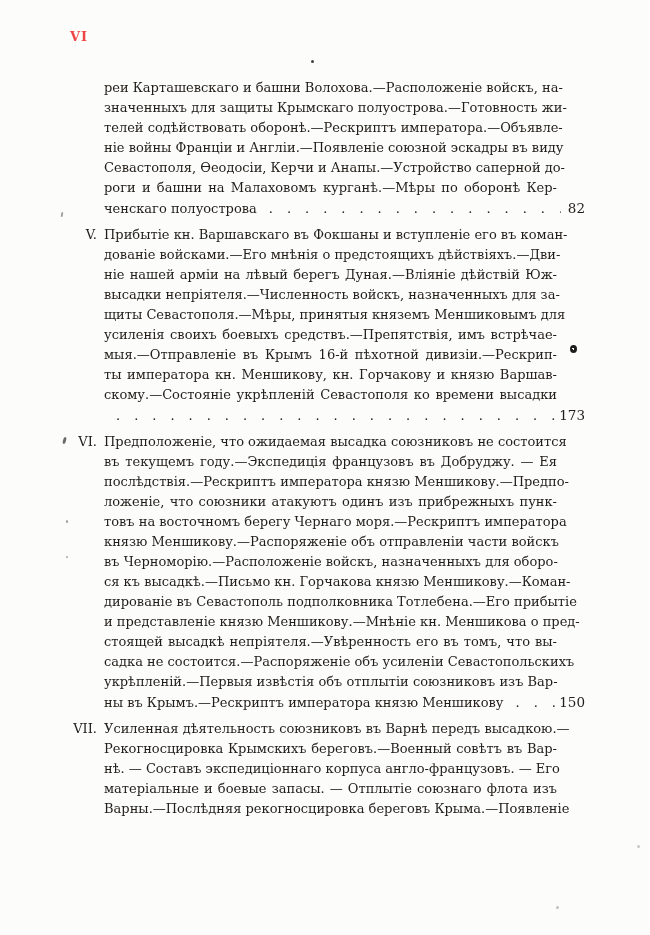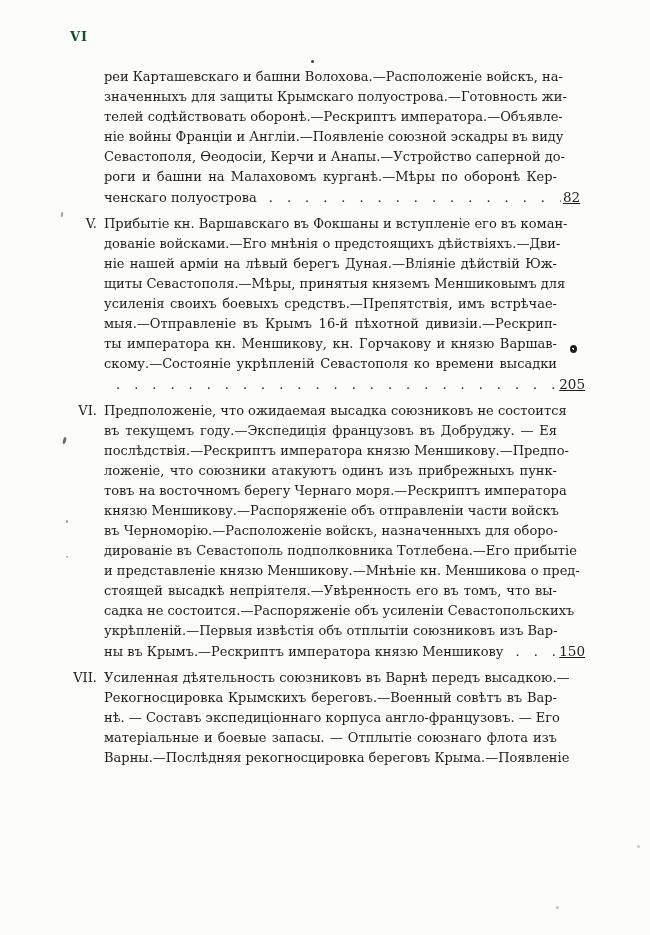--- a/index.html
+++ b/index.html
@@ -5,23 +5,23 @@
   html,body{margin:0;padding:0;}
   body{
     width:650px;height:935px;position:relative;overflow:hidden;
     background:#fcfcfa;
     font-family:"DejaVu Serif","Liberation Serif",serif;
     color:#211d18;
   }
   .page{position:absolute;inset:0;background:#fcfcfa;}
   .folio{
     position:absolute;left:70px;top:29px;
-    font-size:13px;font-weight:700;letter-spacing:1px;color:#14532d;
+    font-size:13px;font-weight:700;letter-spacing:1px;color:#ef4444;
   }
-  .toc{position:absolute;left:58px;top:67px;width:527px;}
+  .toc{position:absolute;left:58px;top:78px;width:527px;}
   .entry{display:flex;align-items:flex-start;}
   .entry + .entry{margin-top:6px;}
   .num{
     width:46px;box-sizing:border-box;flex:0 0 46px;
     text-align:right;padding-right:7px;
     font-size:13px;line-height:20px;white-space:nowrap;
   }
   .body{flex:1;min-width:0;}
   .line{
     font-size:13px;line-height:20px;
@@ -30,21 +30,21 @@
   }
   .line-leader{
     display:flex;align-items:baseline;
     font-size:13px;line-height:20px;
   }
   .tail{white-space:nowrap;}
   .dots{
     flex:1;overflow:hidden;white-space:nowrap;
     letter-spacing:14px;margin-left:12px;
   }
-  .pref{white-space:nowrap;margin-left:2px;min-width:22px;font-size:13.5px;text-decoration:underline;}
+  .pref{white-space:nowrap;text-align:right;margin-left:2px;min-width:22px;font-size:13.5px;}
   
   .speck{position:absolute;pointer-events:none;}
   .speck-dot1{left:311px;top:60px;width:3px;height:3px;background:#2b2b2b;border-radius:50%;opacity:.9;}
   .speck-ring{left:570px;top:345px;width:7px;height:8px;border-radius:50%;
     background:radial-gradient(circle at 45% 45%, #ffffff 0 1px, #1d1d1d 1px 100%);}
   .speck-comma{left:63px;top:437px;width:3px;height:7px;background:#3d3a36;
     border-radius:60% 40% 50% 50%;transform:rotate(14deg);opacity:.75;}
   .speck-quote{left:61px;top:212px;width:2px;height:5px;background:#4a4742;
     transform:rotate(10deg);opacity:.5;border-radius:40%;}
   .speck-dot2{left:66px;top:520px;width:2px;height:3px;background:#4a4742;border-radius:50%;opacity:.55;}
@@ -77,42 +77,44 @@
           </div>
         </div>
     </section>
 
     <section class="entry">
       <div class="num">V.</div>
       <div class="body">
           <div class="line">Прибытіе кн. Варшавскаго въ Фокшаны и вступленіе его въ коман-</div>
           <div class="line">дованіе войсками.—Его мнѣнія о предстоящихъ дѣйствіяхъ.—Дви-</div>
           <div class="line">ніе нашей арміи на лѣвый берегъ Дуная.—Вліяніе дѣйствій Юж-</div>
+          <div class="line">высадки непріятеля.—Численность войскъ, назначенныхъ для за-</div>
           <div class="line">щиты Севастополя.—Мѣры, принятыя княземъ Меншиковымъ для</div>
           <div class="line">усиленія своихъ боевыхъ средствъ.—Препятствія, имъ встрѣчае-</div>
           <div class="line">мыя.—Отправленіе въ Крымъ 16-й пѣхотной дивизіи.—Рескрип-</div>
           <div class="line">ты императора кн. Меншикову, кн. Горчакову и князю Варшав-</div>
           <div class="line">скому.—Состояніе укрѣпленій Севастополя ко времени высадки</div>
           <div class="line-leader">
             <span class="dots">........................................</span>
-            <span class="pref">205</span>
+            <span class="pref">173</span>
           </div>
         </div>
     </section>
 
     <section class="entry">
       <div class="num">VI.</div>
       <div class="body">
           <div class="line">Предположеніе, что ожидаемая высадка союзниковъ не состоится</div>
           <div class="line">въ текущемъ году.—Экспедиція французовъ въ Добруджу. — Ея</div>
           <div class="line">послѣдствія.—Рескриптъ императора князю Меншикову.—Предпо-</div>
           <div class="line">ложеніе, что союзники атакуютъ одинъ изъ прибрежныхъ пунк-</div>
           <div class="line">товъ на восточномъ берегу Чернаго моря.—Рескриптъ императора</div>
           <div class="line">князю Меншикову.—Распоряженіе объ отправленіи части войскъ</div>
           <div class="line">въ Черноморію.—Расположеніе войскъ, назначенныхъ для оборо-</div>
+          <div class="line">ся къ высадкѣ.—Письмо кн. Горчакова князю Меншикову.—Коман-</div>
           <div class="line">дированіе въ Севастополь подполковника Тотлебена.—Его прибытіе</div>
           <div class="line">и представленіе князю Меншикову.—Мнѣніе кн. Меншикова о пред-</div>
           <div class="line">стоящей высадкѣ непріятеля.—Увѣренность его въ томъ, что вы-</div>
           <div class="line">садка не состоится.—Распоряженіе объ усиленіи Севастопольскихъ</div>
           <div class="line">укрѣпленій.—Первыя извѣстія объ отплытіи союзниковъ изъ Вар-</div>
           <div class="line-leader">
             <span class="tail">ны въ Крымъ.—Рескриптъ императора князю Меншикову</span>
             <span class="dots">........................................</span>
             <span class="pref">150</span>
           </div>

